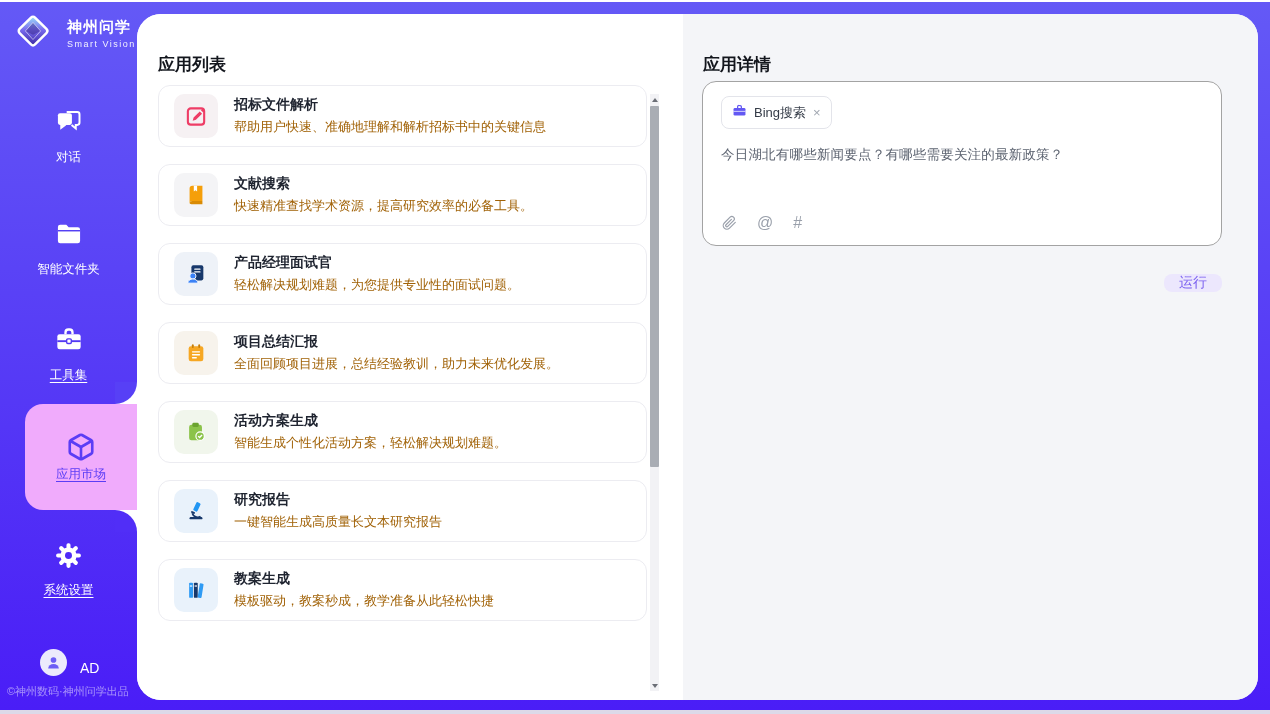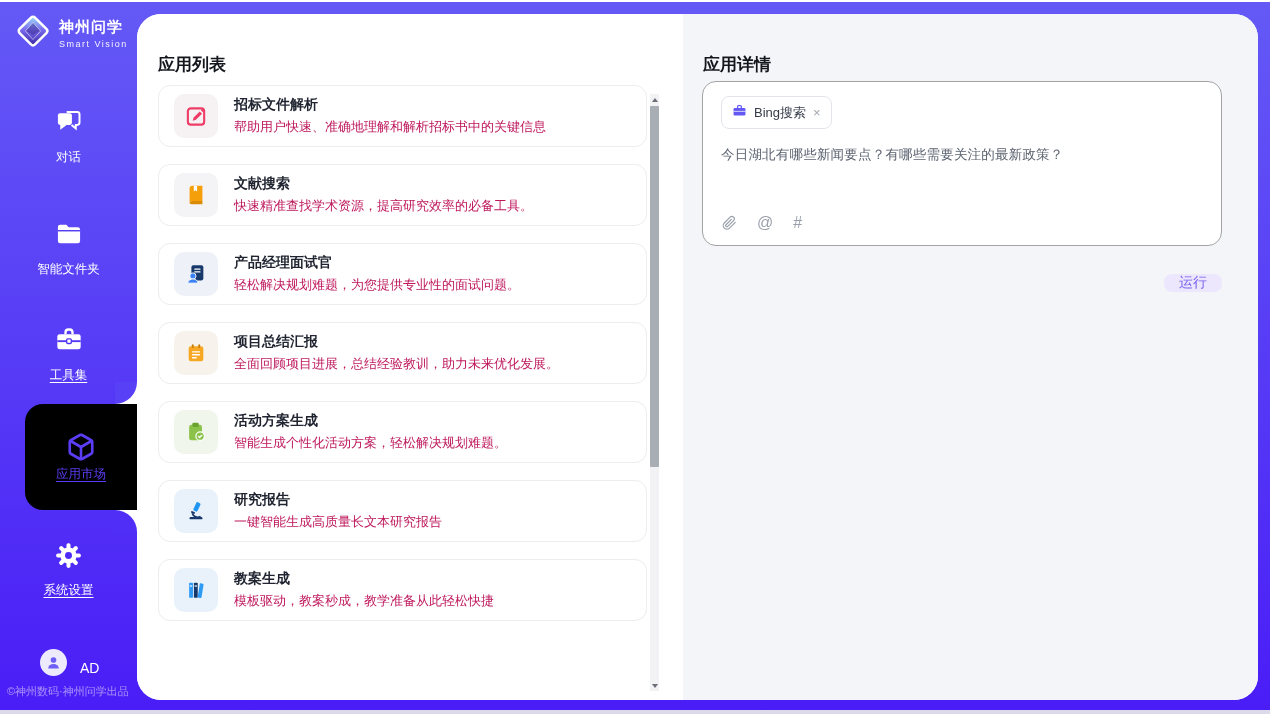--- a/index.html
+++ b/index.html
@@ -4,27 +4,27 @@
 <style>
   * { margin:0; padding:0; box-sizing:border-box; }
   html,body { width:1270px; height:714px; overflow:hidden;
     font-family:"Liberation Sans","DejaVu Sans",sans-serif; background:#ffffff; }
   .page-bg { position:absolute; left:0; top:2px; width:1270px; height:708px;
     background:linear-gradient(180deg,#6459F6 0%,#5436F6 60%,#4A1DF7 100%); }
   .bottom-strip { position:absolute; left:0; top:710px; width:1270px; height:4px; background:#dcd9e8; }
 
   
   .sidebar { position:absolute; left:0; top:0; width:137px; height:714px; color:#fff; }
-  .logo-row { position:absolute; left:14px; top:12px; display:flex; align-items:center; gap:7px; }
+  .logo-row { position:absolute; left:14px; top:12px; display:flex; align-items:center; gap:15px; }
   .logo-text .t1 { font-size:15px; font-weight:bold; letter-spacing:1px; }
   .logo-text .t2 { font-size:9px; letter-spacing:1.5px; opacity:.92; margin-top:2px; }
   .nav-item { position:absolute; left:0; width:137px; display:flex; flex-direction:column; align-items:center; gap:9px; cursor:pointer; }
   .nav-label { font-size:12.5px; color:#fff; }
   .nav-label.underlined { text-decoration:underline; text-underline-offset:3px; }
-  .nav-tab { position:absolute; left:25px; top:404px; width:112px; height:106px; background:#000000;
+  .nav-tab { position:absolute; left:25px; top:404px; width:112px; height:106px; background:#f0abfc;
     border-radius:18px 0 0 18px; display:flex; flex-direction:column; align-items:center; justify-content:center; gap:0; cursor:pointer; }
   .nav-tab .nav-label { color:#5B3DF5; text-decoration:underline; text-underline-offset:3px; }
   .curve { position:absolute; right:0; width:22px; height:22px; background:#fff; }
   .curve .q { position:absolute; inset:0; }
   .curve.ctop { top:-22px; } .curve.ctop .q { background:#5740F6; border-bottom-right-radius:22px; }
   .curve.cbot { bottom:-22px; } .curve.cbot .q { background:#512EF7; border-top-right-radius:22px; }
   .user-row { position:absolute; left:40px; top:649px; display:flex; align-items:flex-end; gap:13px; }
   .avatar { width:27px; height:27px; border-radius:50%; background:#eceafc; display:flex; align-items:center; justify-content:center; }
   .user-name { font-size:14px; color:#fff; }
   .copyright { position:absolute; left:7px; top:684px; font-size:11px; color:rgba(255,255,255,.5); white-space:nowrap; }
@@ -34,21 +34,21 @@
     border-radius:24px; overflow:hidden; display:flex; background:#fff; }
   .list-pane { position:relative; width:546px; background:#fff; flex:none; }
   .pane-title { position:absolute; left:21px; top:39px; font-size:17px; font-weight:bold; color:#13161d; }
   .cards { position:absolute; left:21px; top:71px; width:489px; bottom:0; overflow:hidden;
     display:flex; flex-direction:column; gap:17px; }
   .app-card { flex:none; height:62px; background:#fff; border:1px solid #ececf1; border-radius:12px;
     display:flex; align-items:center; padding-left:15px; gap:16px; cursor:pointer; }
   .app-card.selected { background:#ece4fb; border:1.5px solid #9b72f3; }
   .tile { width:44px; height:44px; border-radius:10px; display:flex; align-items:center; justify-content:center; flex:none; }
   .app-name { font-size:14px; font-weight:bold; color:#1f2430; margin-bottom:4px; }
-  .app-desc { font-size:13px; color:#be185d; }
+  .app-desc { font-size:13px; color:#a16207; }
 
   
   .vscroll { position:absolute; left:513px; top:80px; width:9px; height:597px; background:#f2f2f5; }
   .vthumb { position:absolute; left:0; top:12px; width:9px; height:361px; background:#a9adb4; border-radius:1px; cursor:pointer; }
   .sarrow { position:absolute; left:0; width:9px; height:11px; display:flex; align-items:center; justify-content:center; cursor:pointer; }
   .sarrow.up { top:0; } .sarrow.down { bottom:0; }
   .tri-up { width:0; height:0; border-left:3.5px solid transparent; border-right:3.5px solid transparent; border-bottom:4.5px solid #6b6e76; }
   .tri-down { width:0; height:0; border-left:3.5px solid transparent; border-right:3.5px solid transparent; border-top:4.5px solid #6b6e76; }
 
   

